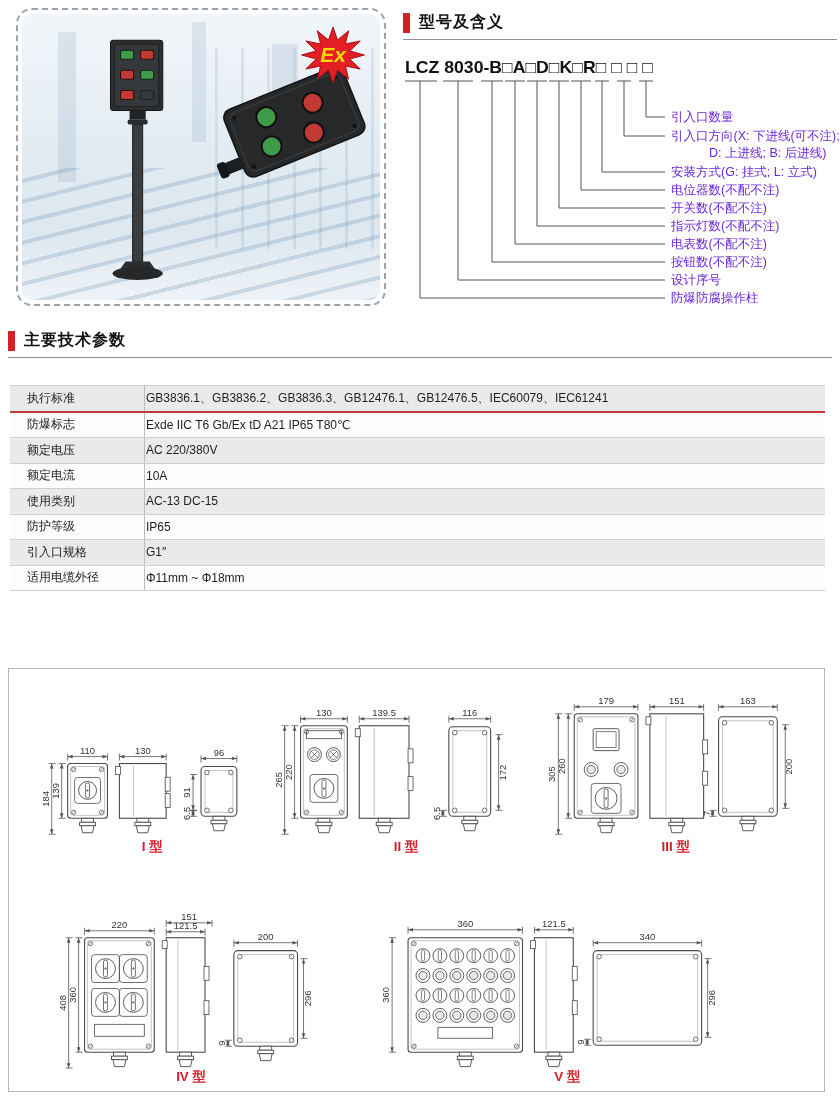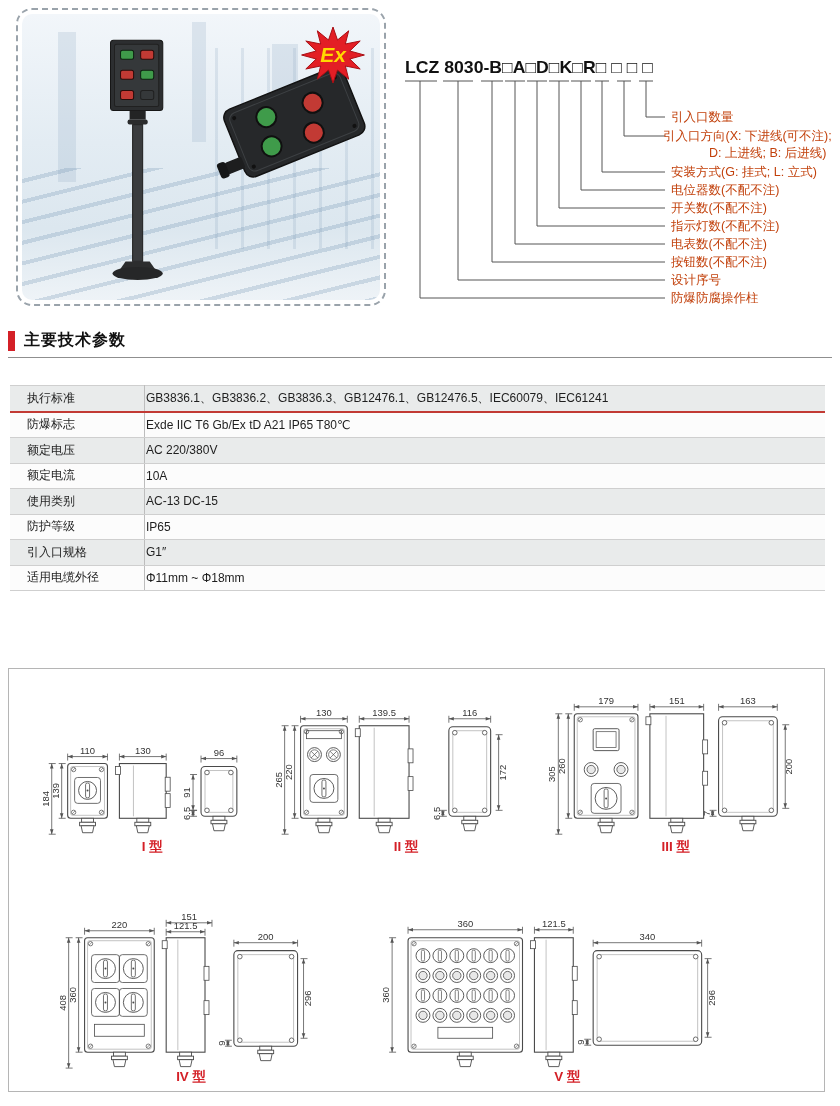--- a/index.html
+++ b/index.html
@@ -24,21 +24,21 @@
             padding-bottom:6px;}
   .red-bar{display:inline-block;width:7px;height:20px;background:#d42027;margin-right:9px;}
   .sec-title{font-size:16px;font-weight:bold;color:#111;letter-spacing:1px;}
   .sec-model{left:403px;top:12px;width:434px;}
   .sec-params{left:8px;top:330px;width:824px;}
   .sec-dims{left:8px;top:620px;width:824px;}
 
   
   .model-panel{position:absolute;left:403px;top:55px;width:434px;height:256px;}
   .model-lines{position:absolute;left:0;top:0;width:434px;height:252px;}
-  .model-label{position:absolute;font-size:12.5px;color:#c2410c;white-space:nowrap;line-height:16px;}
+  .model-label{position:absolute;font-size:12.5px;color:#6d28d9;white-space:nowrap;line-height:16px;}
 
   
   .params{position:absolute;left:10px;top:385px;width:815px;border-collapse:collapse;
           table-layout:fixed;border-top:1px solid #cfcfcf;}
   .params td{font-size:12px;color:#1e1e1e;height:22.5px;border-bottom:1px solid #cfcfcf;
           vertical-align:middle;white-space:nowrap;overflow:hidden;}
   .params tr:nth-child(odd) td{background:#e9ebeb;}
   .params tr:nth-child(even) td{background:#fcfcfc;}
   .params td.pl{width:116px;padding-left:17px;border-right:1px solid #bdbdbd;}
   .params td.pv{}
@@ -101,20 +101,24 @@
           <rect x="-24" y="46" width="9" height="16" rx="3" fill="#161718"></rect>
         </g>
       </svg>
       <svg class="ex-badge" viewBox="0 0 66 58">
         <polygon id="ex-star" fill="#e31e25" stroke="#a80f15" stroke-width="1" points="33.0,1.0 37.5,14.0 48.7,4.8 45.3,18.0 60.2,15.0 49.8,25.0 64.4,29.0 49.8,33.0 60.2,43.0 45.3,40.0 48.7,53.2 37.5,44.0 33.0,57.0 28.5,44.0 17.3,53.2 20.7,40.0 5.8,43.0 16.2,33.0 1.6,29.0 16.2,25.0 5.8,15.0 20.7,18.0 17.3,4.8 28.5,14.0"></polygon>
         <text class="exword" x="33" y="36" text-anchor="middle">Ex</text>
       </svg>
     </div>
   </div>
 
+  <div class="sec-head sec-model">
+    <span class="red-bar"></span>
+    <span class="sec-title">型号及含义</span>
+  </div>
 
   <div class="model-panel">
     <svg class="model-lines" viewBox="0 0 434 252">
       <text class="mcode" x="2" y="18" textLength="248" lengthAdjust="spacingAndGlyphs">LCZ 8030-B□A□D□K□R□ □ □ □</text>
       <g stroke="#555" stroke-width="1" fill="none">
         <path d="M2,26H34"></path>
           <path d="M40,26H70"></path>
           <path d="M78,26H100"></path>
           <path d="M102,26H122"></path>
         <path d="M124,26H144"></path>
@@ -129,21 +133,21 @@
         <polyline points="178,26 178,135 262,135"></polyline>
         <polyline points="156,26 156,153 262,153"></polyline>
         <polyline points="134,26 134,171 262,171"></polyline>
         <polyline points="112,26 112,189 262,189"></polyline>
         <polyline points="89,26 89,207 262,207"></polyline>
         <polyline points="55,26 55,225 262,225"></polyline>
         <polyline points="17,26 17,243 262,243"></polyline>
       </g>
     </svg>
     <div class="model-label" style="left:268px;top:54px;">引入口数量</div>
-    <div class="model-label" style="left:260px;top:73px;">引入口方向(X: 下进线(可不注);</div>
+    <div class="model-label" style="left:268px;top:73px;">引入口方向(X: 下进线(可不注);</div>
     <div class="model-label" style="left:306px;top:90px;">D: 上进线; B: 后进线)</div>
     <div class="model-label" style="left:268px;top:109px;">安装方式(G: 挂式; L: 立式)</div>
     <div class="model-label" style="left:268px;top:127px;">电位器数(不配不注)</div>
     <div class="model-label" style="left:268px;top:145px;">开关数(不配不注)</div>
     <div class="model-label" style="left:268px;top:163px;">指示灯数(不配不注)</div>
     <div class="model-label" style="left:268px;top:181px;">电表数(不配不注)</div>
     <div class="model-label" style="left:268px;top:199px;">按钮数(不配不注)</div>
     <div class="model-label" style="left:268px;top:217px;">设计序号</div>
     <div class="model-label" style="left:268px;top:235px;">防爆防腐操作柱</div>
   </div>

